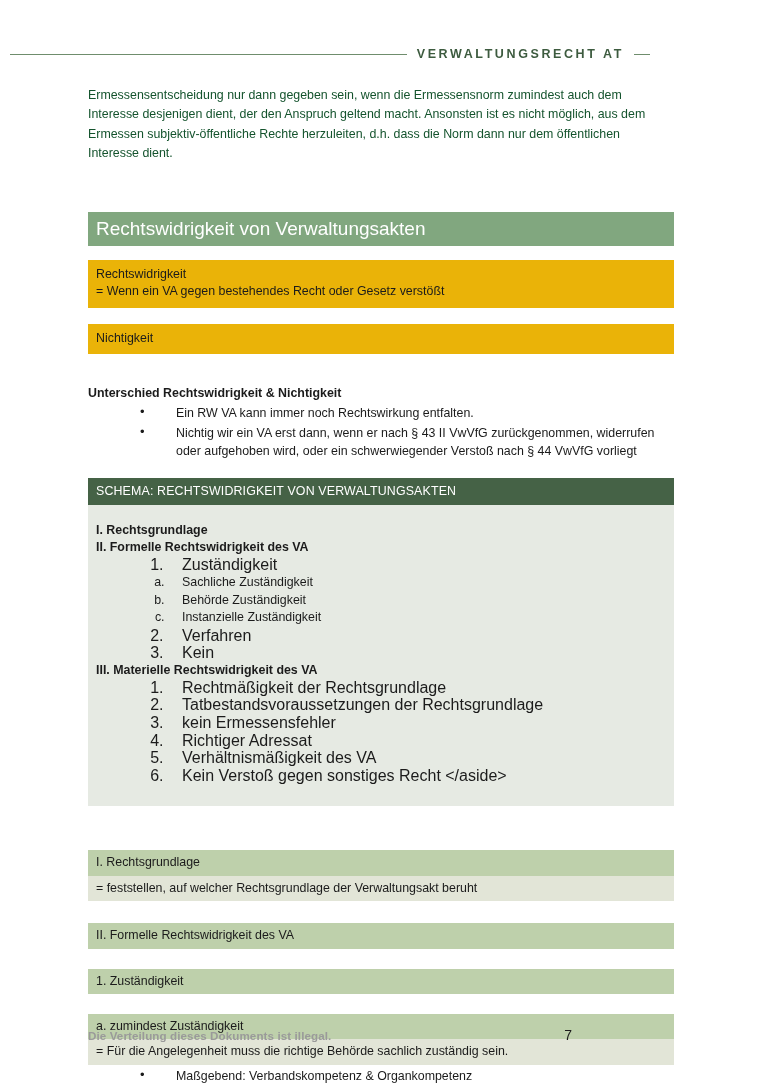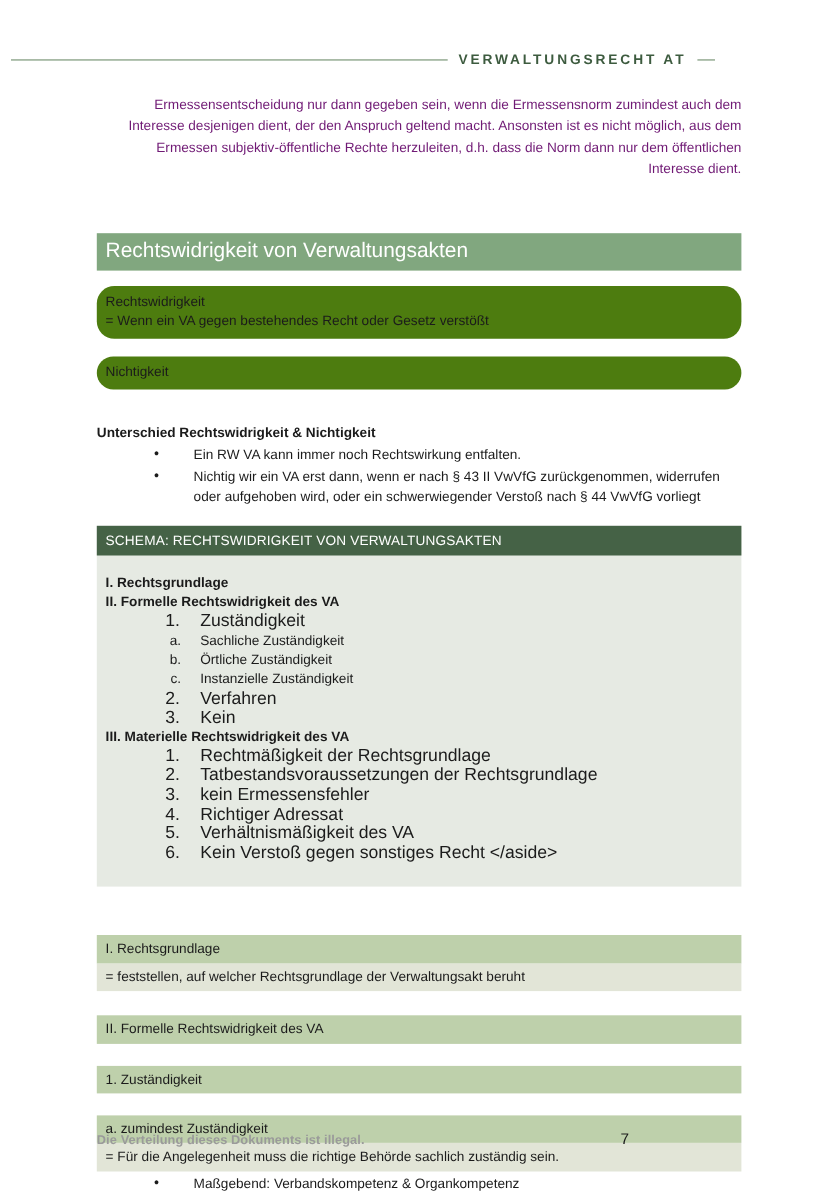--- a/index.html
+++ b/index.html
@@ -57,43 +57,42 @@
   .content {
     position: absolute;
     top: 86px;
     left: 88px;
     width: 586px;
   }
 
   .body-par {
     font-size: 12.4px;
     line-height: 19.4px;
-    color: #701a75;
-    margin: 0;
-    text-align: right;
+    color: #14532d;
+    margin: 0;
+    text-align: left;
   }
 
   
   .bar-title {
     background: #81a77f;
     color: #ffffff;
     font-size: 19px;
     line-height: 1;
     padding: 7px 0 8px 8px;
     margin: 0;
     font-weight: normal;
   }
 
   
   .def-box {
-    background: #4d7c0f;
+    background: #eab308;
     padding: 6px 0 7px 8px;
     font-size: 12.4px;
     line-height: 17.5px;
-    border-radius: 16px;
   }
   .def-box .def-line {
     display: block;
     white-space: pre-wrap;
   }
 
   
   .subhead {
     font-size: 12.4px;
     font-weight: bold;
@@ -258,21 +257,21 @@
       <div class="schema-body">
 
         <div class="schema-roman">I. Rechtsgrundlage</div>
         <div class="schema-roman">II. Formelle Rechtswidrigkeit des VA</div>
 
         <ol class="lvl1">
           <li>Zuständigkeit</li>
         </ol>
         <ol class="lvl2">
           <li>Sachliche Zuständigkeit</li>
-          <li>Örtliche Zuständigkeit</li>
+          <li>Behörde Zuständigkeit</li>
           <li>Instanzielle Zuständigkeit</li>
         </ol>
         <ol class="lvl1" start="2">
           <li>Verfahren</li>
           <li>Kein</li>
         </ol>
 
         <div class="schema-roman">III. Materielle Rechtswidrigkeit des VA</div>
 
         <ol class="lvl1">

